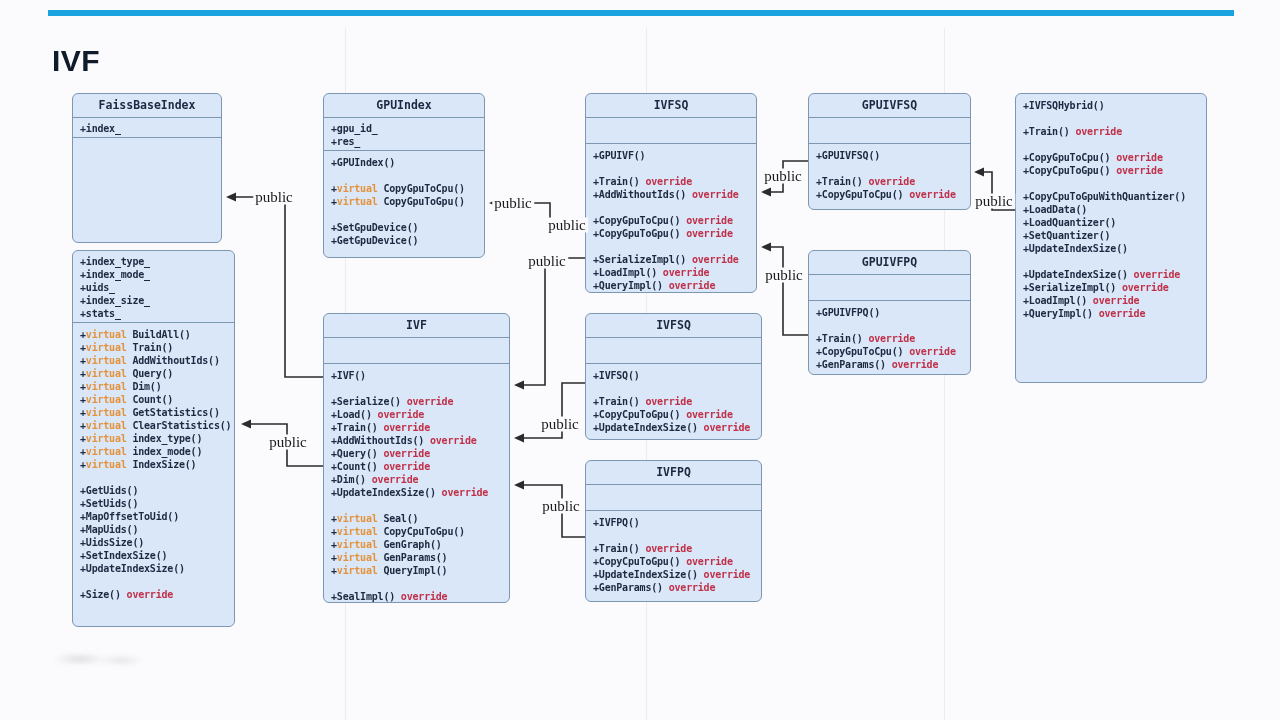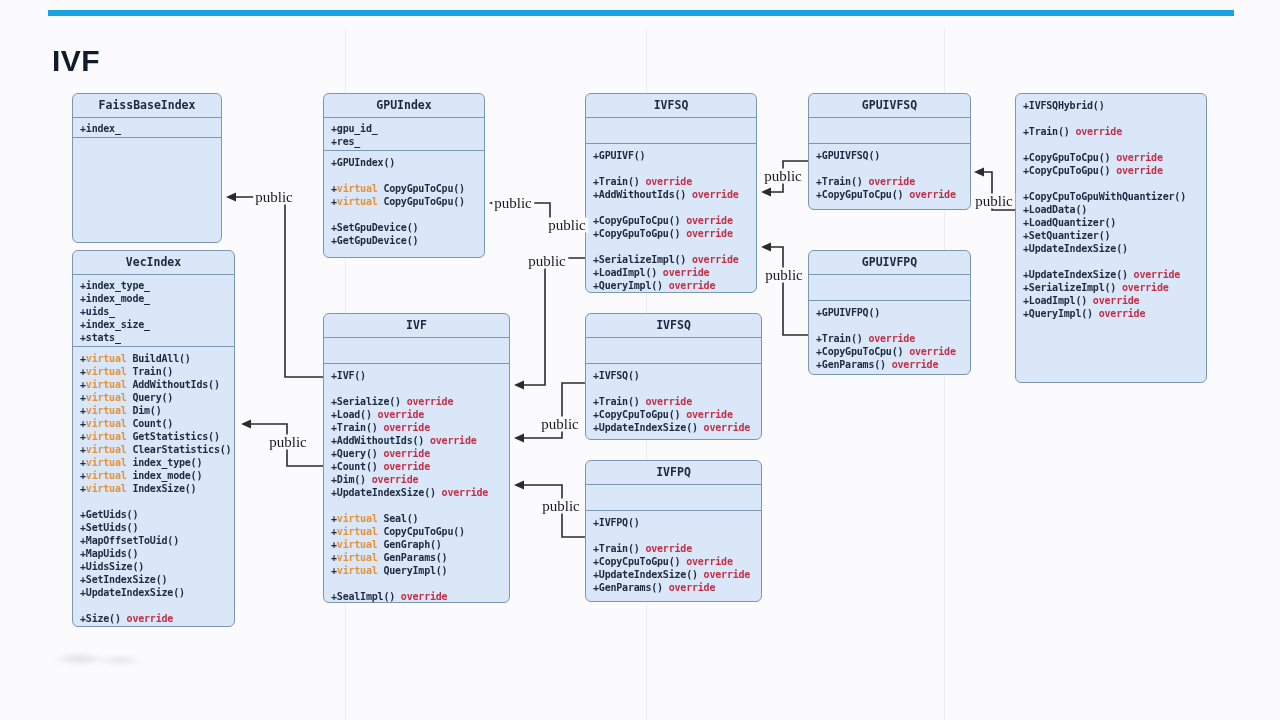--- a/index.html
+++ b/index.html
@@ -91,21 +91,20 @@
       <polygon points="974,172 984,167.5 984,176.5" fill="#2b2b2b"></polygon>
     </svg>
   <div id="diagram">
       <div class="cls" style="left: 72px; top: 93px; width: 150px; height: 150px;">
         <div class="cls-title">FaissBaseIndex</div>
         <div class="cls-attrs">
           <div class="a-line">+index_</div>
         </div>
       </div>
       <div class="cls" style="left: 72px; top: 250px; width: 163px; height: 377px;">
-        <div class="cls-title">VecIndex</div>
         <div class="cls-attrs">
           <div class="a-line">+index_type_</div>
           <div class="a-line">+index_mode_</div>
           <div class="a-line">+uids_</div>
           <div class="a-line">+index_size_</div>
           <div class="a-line">+stats_</div>
         </div>
         <div class="cls-methods">
           <div class="m-line">+<span class="kw-virtual">virtual</span> BuildAll()</div>
           <div class="m-line">+<span class="kw-virtual">virtual</span> Train()</div>

